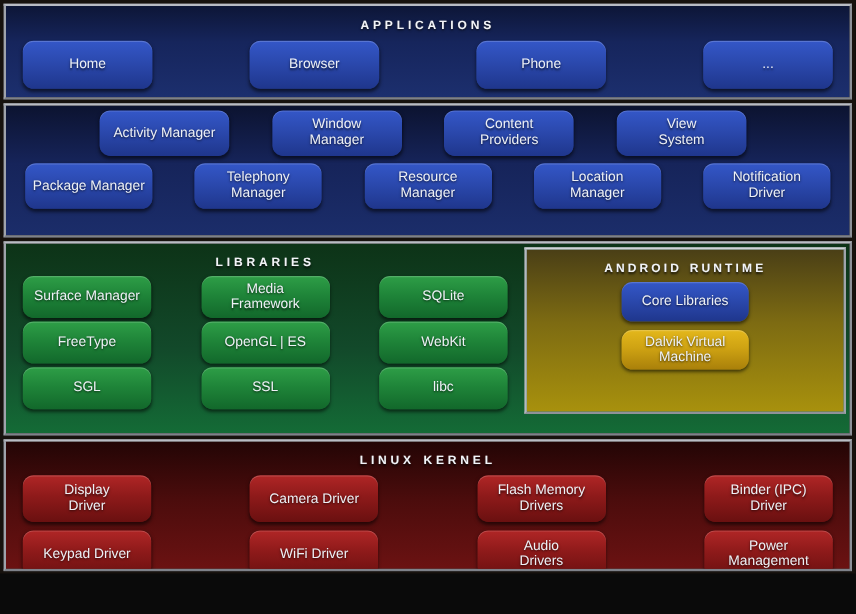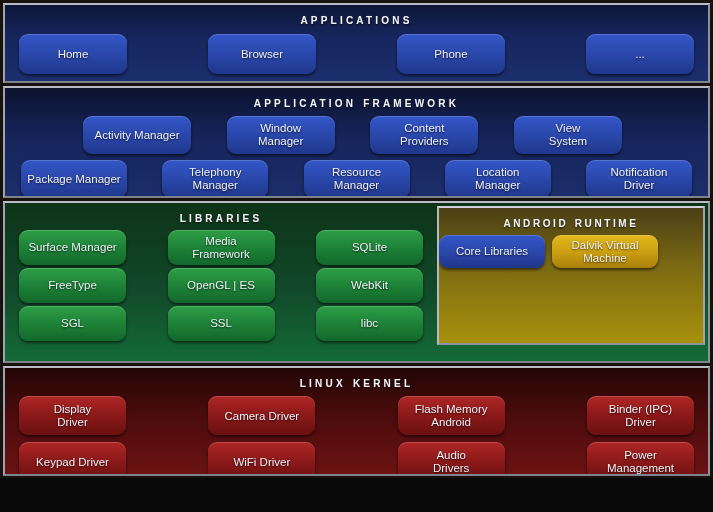--- a/index.html
+++ b/index.html
@@ -140,21 +140,21 @@
     border: 2px solid;
     border-top-color: #cfd2d8;
     border-left-color: #b6b9c0;
     border-right-color: #a0a3aa;
     border-bottom-color: #8f9299;
     background: linear-gradient(180deg, #4a3f16 0%, #7d6b12 45%, #a8910d 100%);
     overflow: hidden;
   }
   #runtime .rt-body {
     display: flex;
-    flex-direction: row;
+    flex-direction: column;
     align-items: center;
     gap: 7px;
     margin-top: 3px;
   }
   #runtime .pill { width: 106px; height: 33px; }
   #runtime .pill.blue {
     background: linear-gradient(180deg, #3457c8 0%, #2b49ae 45%, #1f368c 100%);
   }
   #runtime .pill.gold {
     background: linear-gradient(180deg, #e3b71c 0%, #cfa313 45%, #a9800a 100%);
@@ -184,21 +184,20 @@
     <div class="layer-title">Applications</div>
     <div class="row">
       <div class="pill">Home</div>
       <div class="pill">Browser</div>
       <div class="pill">Phone</div>
       <div class="pill">...</div>
     </div>
   </section>
 
   <section class="layer" id="framework">
-    <div class="layer-title">Application Framework</div>
     <div class="row r1">
       <div class="pill">Activity Manager</div>
       <div class="pill">Window
 Manager</div>
       <div class="pill">Content
 Providers</div>
       <div class="pill">View
 System</div>
     </div>
     <div class="row r2">
@@ -249,21 +248,21 @@
 
   </section>
 
   <section class="layer" id="kernel">
     <div class="layer-title">Linux Kernel</div>
     <div class="row r1">
       <div class="pill">Display
 Driver</div>
       <div class="pill">Camera Driver</div>
       <div class="pill">Flash Memory
-Android</div>
+Drivers</div>
       <div class="pill">Binder (IPC)
 Driver</div>
     </div>
     <div class="row r2">
       <div class="pill">Keypad Driver</div>
       <div class="pill">WiFi Driver</div>
       <div class="pill">Audio
 Drivers</div>
       <div class="pill">Power
 Management</div>

